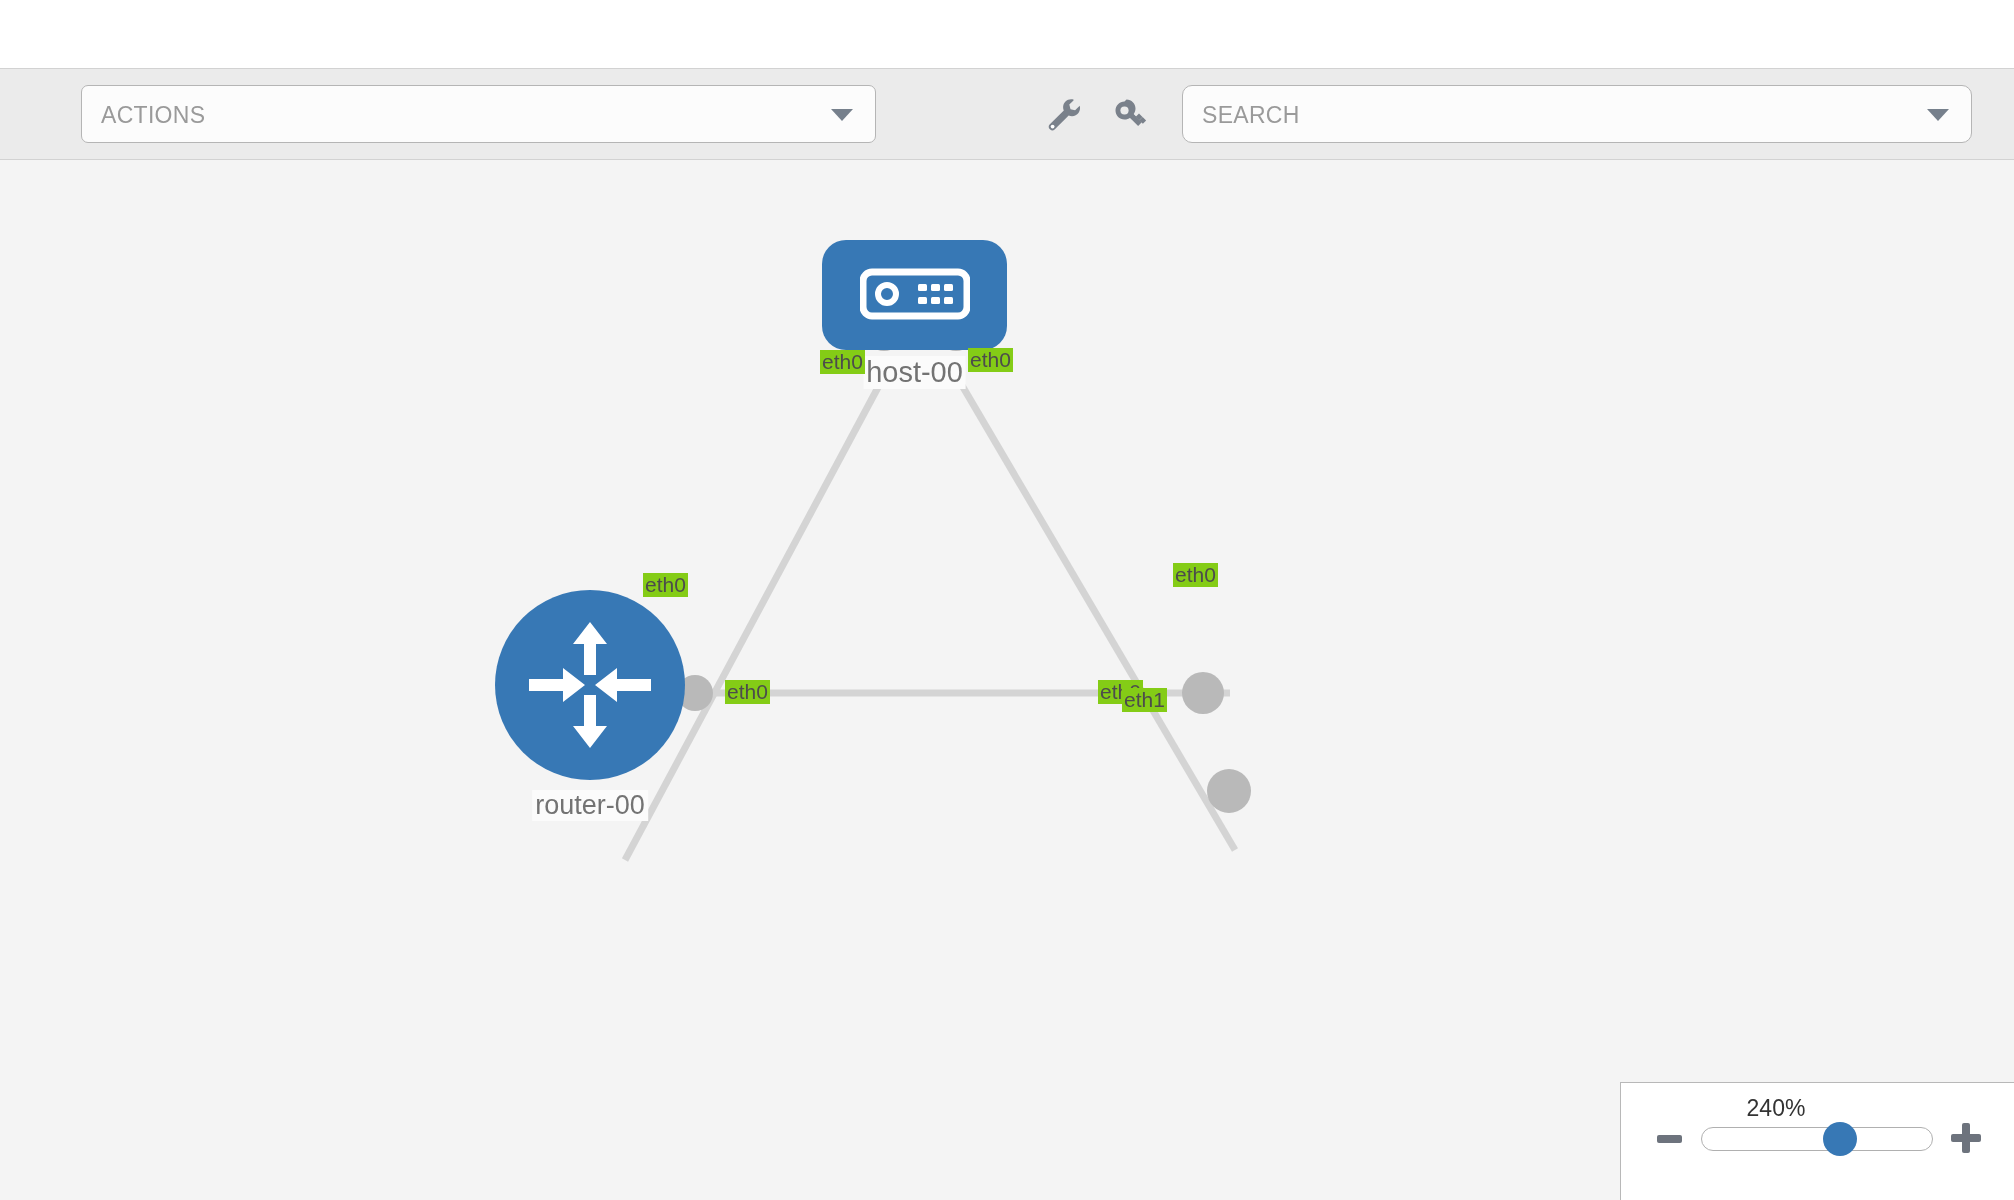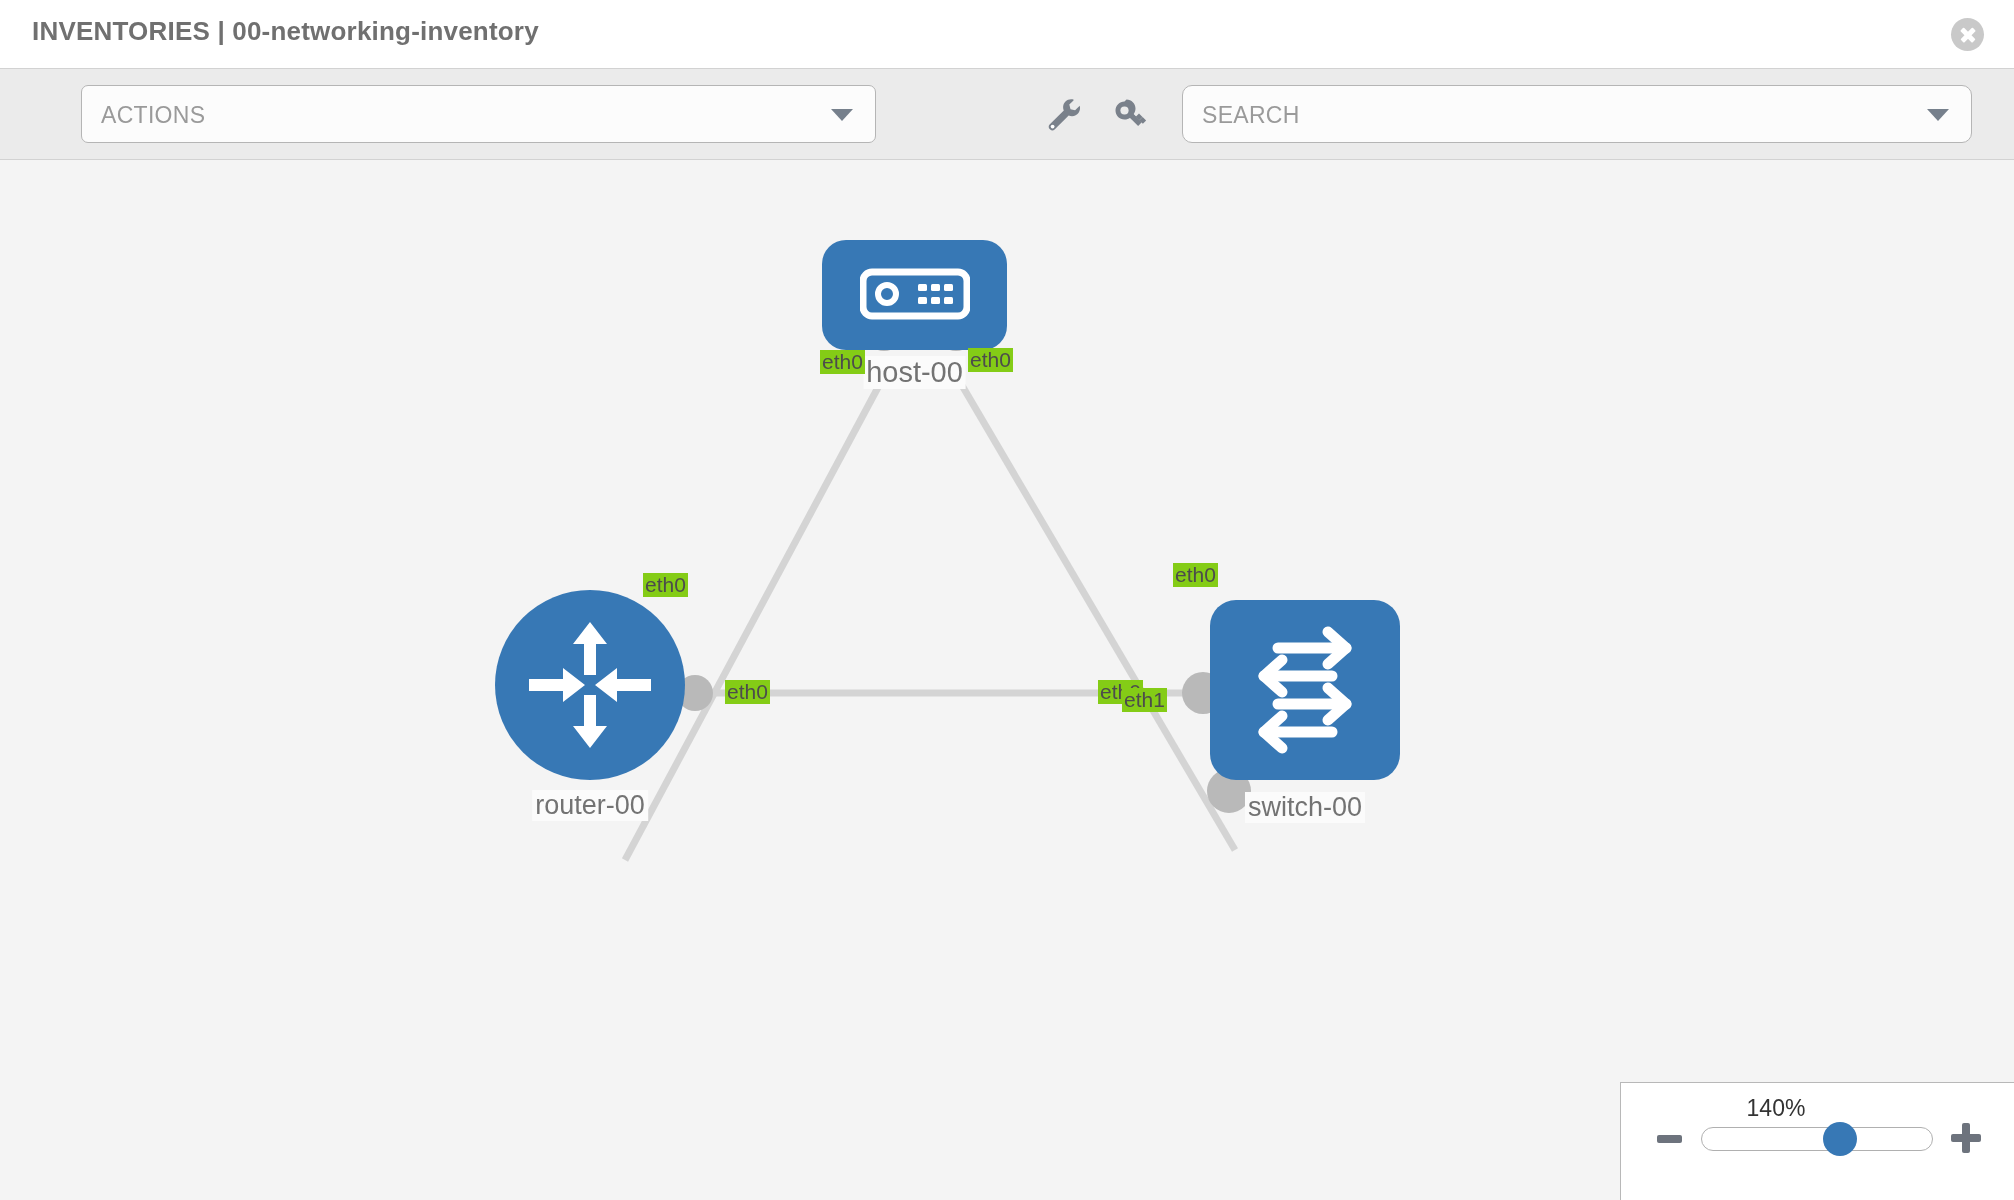--- a/index.html
+++ b/index.html
@@ -263,24 +263,20 @@
     background: #3778b5;
     margin-left: -17px;
     cursor: pointer;
   }
 </style>
 </head>
 <body>
 
 <div id="app">
 
-  <div class="header">
-    <div class="header-title">INVENTORIES | 00-networking-inventory</div>
-    <div class="close-btn"></div>
-  </div>
 
   <div class="toolbar">
 
     <div class="actions-select">
       <span class="sel-label">ACTIONS</span>
       <span class="caret"></span>
     </div>
 
     <div class="tool-icon" id="icon-wrench">
       <svg width="44" height="44" viewBox="0 0 44 44" aria-hidden="true">
@@ -355,58 +351,38 @@
           <path d="M67 130 L50 108 L61 108 L61 77 L73 77 L73 108 L84 108 Z"></path>
 
           <path d="M62 67 L40 50 L40 61 L6 61 L6 73 L40 73 L40 84 Z"></path>
 
           <path d="M72 67 L94 84 L94 73 L128 73 L128 61 L94 61 L94 50 Z"></path>
         </g>
       </svg>
       <div class="node-label" style="top:200px;">router-00</div>
     </div>
 
-    <div class="node" id="node-switch" style="left:1210px; top:440px; width:190px; height:240px;">
-      <div class="node-shape" style="left:0; top:0; width:190px; height:180px; border-radius:26px;"></div>
-      <svg style="position:absolute; left:28px; top:26px;" width="134" height="128" viewBox="0 0 134 128">
-        <g stroke="#ffffff" stroke-width="11" fill="none" stroke-linecap="round" stroke-linejoin="round">
-
-          <line x1="40" y1="22" x2="108" y2="22"></line>
-          <polyline points="90,6 108,22 90,38"></polyline>
-
-          <line x1="94" y1="50" x2="26" y2="50"></line>
-          <polyline points="44,34 26,50 44,66"></polyline>
-
-          <line x1="40" y1="78" x2="108" y2="78"></line>
-          <polyline points="90,62 108,78 90,94"></polyline>
-
-          <line x1="94" y1="106" x2="26" y2="106"></line>
-          <polyline points="44,90 26,106 44,122"></polyline>
-        </g>
-      </svg>
-      <div class="node-label" style="top:192px;">switch-00</div>
-    </div>
 
     <div class="if-label" style="left:820px; top:190px;">eth0</div>
 
     <div class="if-label" style="left:968px; top:188px;">eth0</div>
 
     <div class="if-label" style="left:643px; top:726px; top:413px;">eth0</div>
 
     <div class="if-label" style="left:1173px; top:403px;">eth0</div>
 
     <div class="if-label" style="left:725px; top:520px;">eth0</div>
 
     <div class="if-label" style="left:1098px; top:520px;">eth0</div>
 
     <div class="if-label" style="left:1122px; top:528px;">eth1</div>
   </div>
 
   <div class="zoom-widget">
-    <div class="zoom-percent">140%</div>
+    <div class="zoom-percent">240%</div>
     <div class="zoom-minus"></div>
     <div class="zoom-track">
       <div class="zoom-thumb" id="zoom-thumb" style="left: 60%;"></div>
     </div>
     <div class="zoom-plus"></div>
   </div>
 
 </div>
 
 </body></html>

